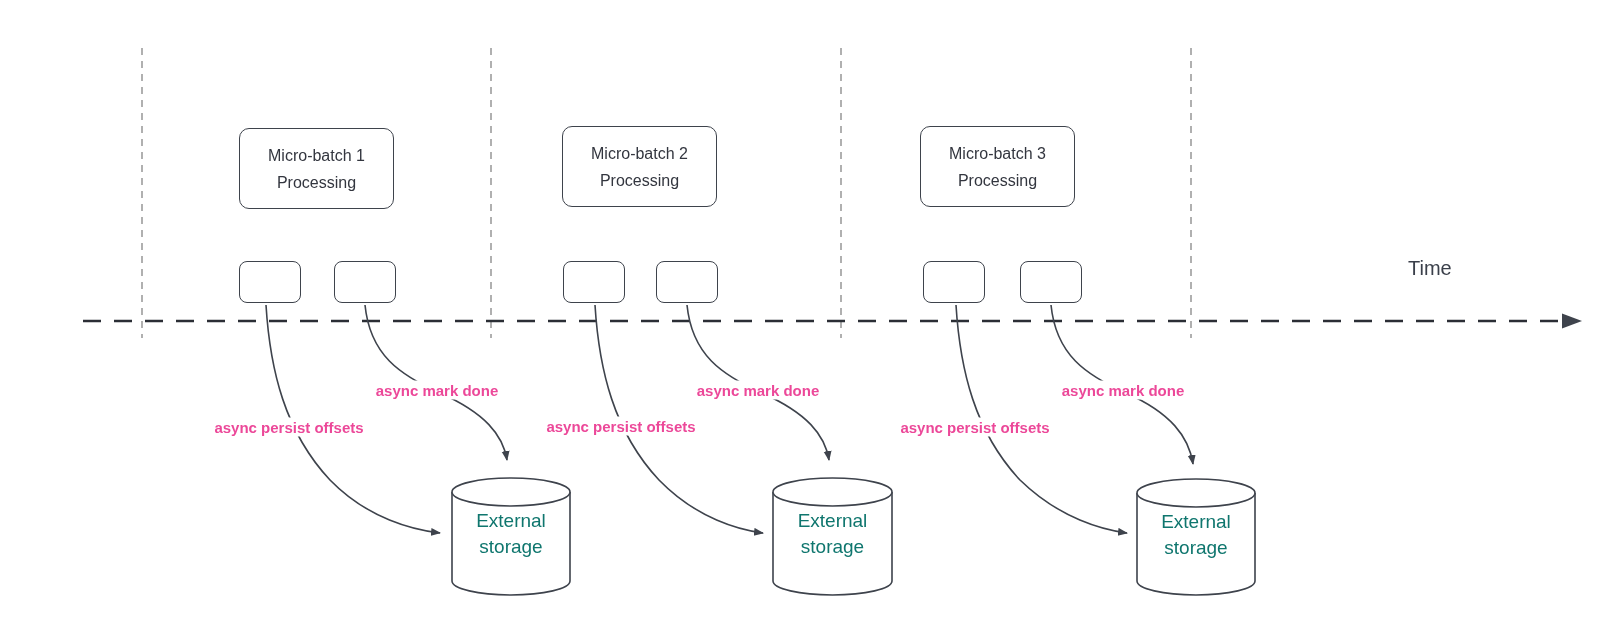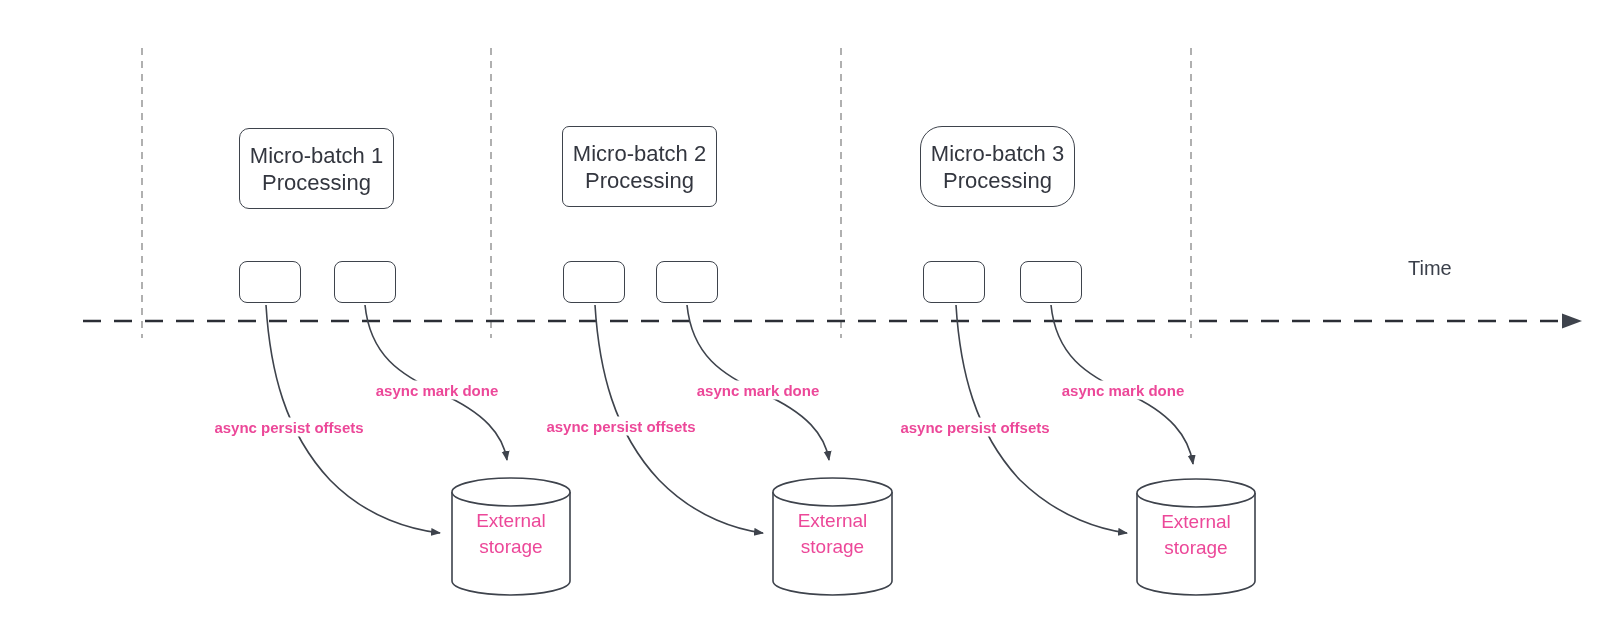--- a/index.html
+++ b/index.html
@@ -5,33 +5,33 @@
   html,body{margin:0;padding:0;background:#ffffff;}
   .canvas{
     position:relative;width:1600px;height:642px;background:#ffffff;
     font-family:"Liberation Sans", sans-serif;overflow:hidden;
   }
   svg.layer{position:absolute;left:0;top:0;}
   .proc-box{
     position:absolute;width:155px;height:81px;box-sizing:border-box;
     border:1.5px solid #3e434c;border-radius:10px;background:#ffffff;
     display:flex;flex-direction:column;align-items:center;justify-content:center;
-    font-size:22px;line-height:27px;color:#33363f;text-align:center;
+    font-size:16px;line-height:27px;color:#33363f;text-align:center;
   }
   .small-box{
     position:absolute;width:62px;height:42px;box-sizing:border-box;
     border:1.5px solid #3e434c;border-radius:8px;background:#ffffff;
   }
   .arrow-label{
     position:absolute;transform:translate(-50%,-50%);
     font-weight:bold;font-size:15px;color:#ec4899;background:#ffffff;
     padding:1px 4px;white-space:nowrap;
   }
   .storage-label{
-    position:absolute;text-align:center;font-size:19px;line-height:26px;color:#ec4899;
+    position:absolute;text-align:center;font-size:19px;line-height:26px;color:#0f766e;
   }
   .storage-label span{display:block;}
   .proc-box span{display:block;}
   .time-label{position:absolute;font-size:20px;color:#3a3f4a;}
 </style>
 </head>
 <body>
 
 <div class="canvas">
 
@@ -79,34 +79,34 @@
   </div>
   <div class="small-box" style="left:239px;top:261px;"></div>
   <div class="small-box" style="left:334px;top:261px;"></div>
   <div class="arrow-label" style="left:289px;top:427px;">async persist offsets</div>
   <div class="arrow-label" style="left:437px;top:390px;">async mark done</div>
   <div class="storage-label" style="left:452px;top:508px;width:118px;">
     <span>External</span>
     <span>storage</span>
   </div>
 
-  <div class="proc-box" style="left:562px;top:126px;border-radius:7px;">
+  <div class="proc-box" style="left:562px;top:126px;">
     <span>Micro-batch 2</span>
     <span>Processing</span>
   </div>
   <div class="small-box" style="left:563px;top:261px;"></div>
   <div class="small-box" style="left:656px;top:261px;"></div>
   <div class="arrow-label" style="left:621px;top:426px;">async persist offsets</div>
   <div class="arrow-label" style="left:758px;top:390px;">async mark done</div>
   <div class="storage-label" style="left:773px;top:508px;width:119px;">
     <span>External</span>
     <span>storage</span>
   </div>
 
-  <div class="proc-box" style="left:920px;top:126px;border-radius:22px;">
+  <div class="proc-box" style="left:920px;top:126px;">
     <span>Micro-batch 3</span>
     <span>Processing</span>
   </div>
   <div class="small-box" style="left:923px;top:261px;"></div>
   <div class="small-box" style="left:1020px;top:261px;"></div>
   <div class="arrow-label" style="left:975px;top:427px;">async persist offsets</div>
   <div class="arrow-label" style="left:1123px;top:390px;">async mark done</div>
   <div class="storage-label" style="left:1137px;top:509px;width:118px;">
     <span>External</span>
     <span>storage</span>

